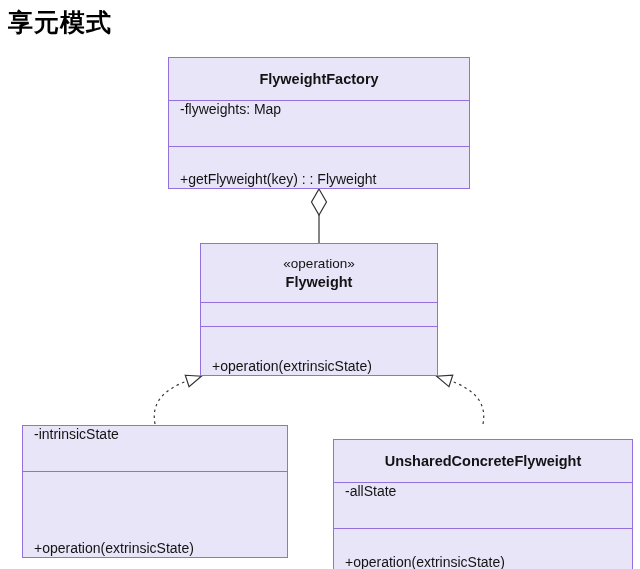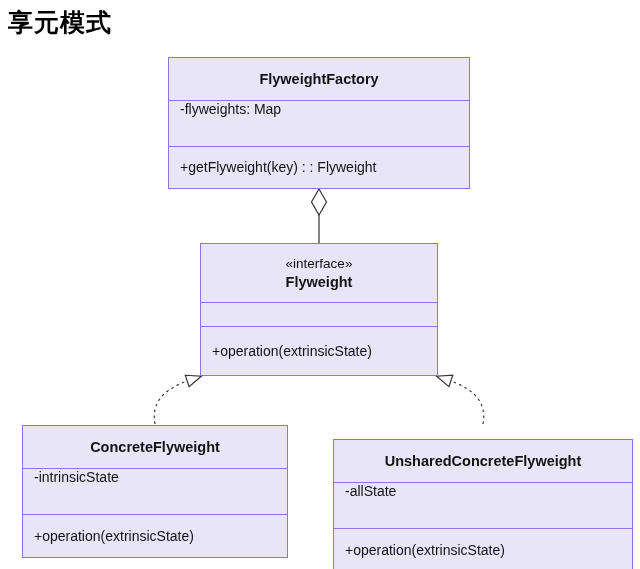--- a/index.html
+++ b/index.html
@@ -20,21 +20,21 @@
   .edge.dashed{stroke-dasharray:2.5 3.5;}
   .hollow{fill:#ffffff;stroke:var(--edge);stroke-width:1.2;}
   .uml-box{position:absolute;background:var(--box-fill);border:1px solid var(--box-border);
     display:flex;flex-direction:column;font-size:14px;}
   .uml-header{border-bottom:1px solid var(--box-border);display:flex;flex-direction:column;
     align-items:center;justify-content:center;text-align:center;flex:0 0 auto;}
   .uml-class-name{font-weight:bold;font-size:14.5px;}
   .uml-stereotype{font-size:13.5px;font-weight:normal;margin-bottom:3px;}
   .uml-attrs{border-bottom:1px solid var(--box-border);display:flex;flex-direction:column;
     flex:0 0 auto;}
-  .uml-methods{display:flex;flex-direction:column;justify-content:center;flex:1 1 auto;}
+  .uml-methods{display:flex;flex-direction:column;justify-content:flex-end;flex:1 1 auto;}
   .member{padding-left:11px;line-height:1.2;}
   
   #box-factory{left:168px;top:57px;width:302px;height:132px;}
   #box-factory .uml-header{height:43px;}
   #box-factory .uml-attrs{height:46px;}
   #box-interface{left:200px;top:243px;width:238px;height:133px;}
   #box-interface .uml-header{height:59px;}
   #box-interface .uml-attrs{height:24px;}
   #box-concrete{left:22px;top:425px;width:266px;height:133px;}
   #box-concrete .uml-header{height:43px;}
@@ -74,33 +74,30 @@
     <div class="uml-attrs">
       <div class="member">-flyweights: Map</div>
     </div>
     <div class="uml-methods">
       <div class="member">+getFlyweight(key) : : Flyweight</div>
     </div>
   </div>
 
   <div class="uml-box" id="box-interface">
     <div class="uml-header">
-      <div class="uml-stereotype">«interface»</div>
+      <div class="uml-stereotype">«operation»</div>
       <div class="uml-class-name">Flyweight</div>
     </div>
     <div class="uml-attrs"></div>
     <div class="uml-methods">
       <div class="member">+operation(extrinsicState)</div>
     </div>
   </div>
 
   <div class="uml-box" id="box-concrete">
-    <div class="uml-header">
-      <div class="uml-class-name">ConcreteFlyweight</div>
-    </div>
     <div class="uml-attrs">
       <div class="member">-intrinsicState</div>
     </div>
     <div class="uml-methods">
       <div class="member">+operation(extrinsicState)</div>
     </div>
   </div>
 
   <div class="uml-box" id="box-unshared">
     <div class="uml-header">

